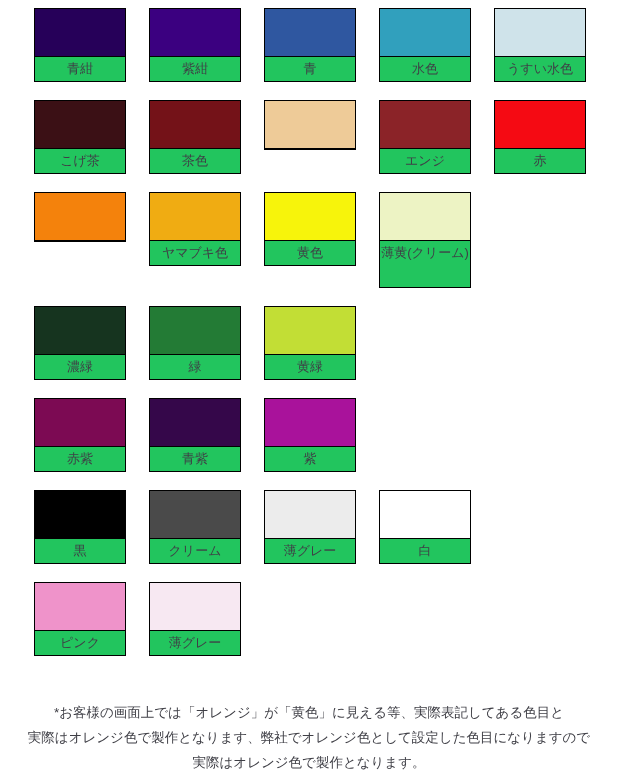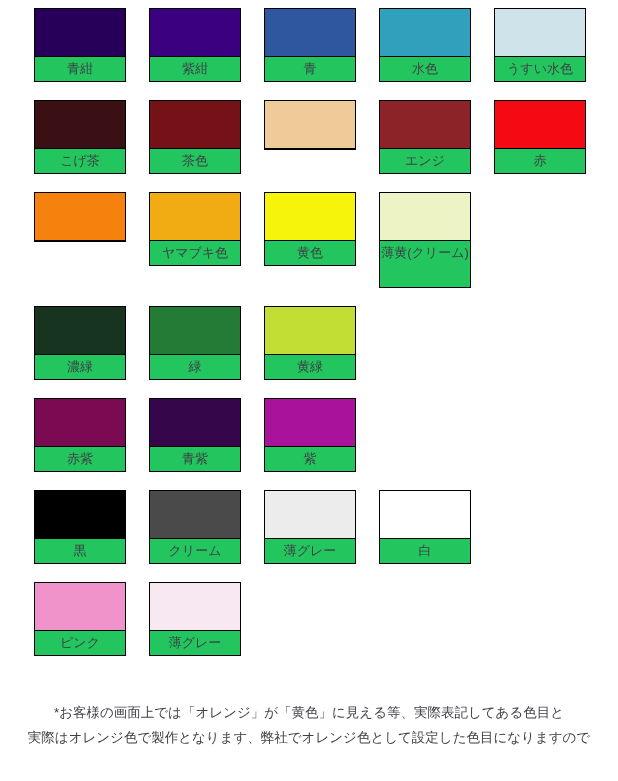--- a/index.html
+++ b/index.html
@@ -202,15 +202,16 @@
         <div class="swatch-cell">
           <div class="swatch-chip" style="background-color: rgb(247, 232, 242);"></div>
           <span class="swatch-label">薄グレー</span>
         </div>
       </div>
     </div>
 
   <div class="footer-note">
       <span class="note-line">*お客様の画面上では「オレンジ」が「黄色」に見える等、実際表記してある色目と</span>
       <span class="note-line">実際はオレンジ色で製作となります、弊社でオレンジ色として設定した色目になりますので</span>
+      <span class="note-line">実際はオレンジ色で製作となります。</span>
     </div>
 
 </div>
 
 </body></html>

